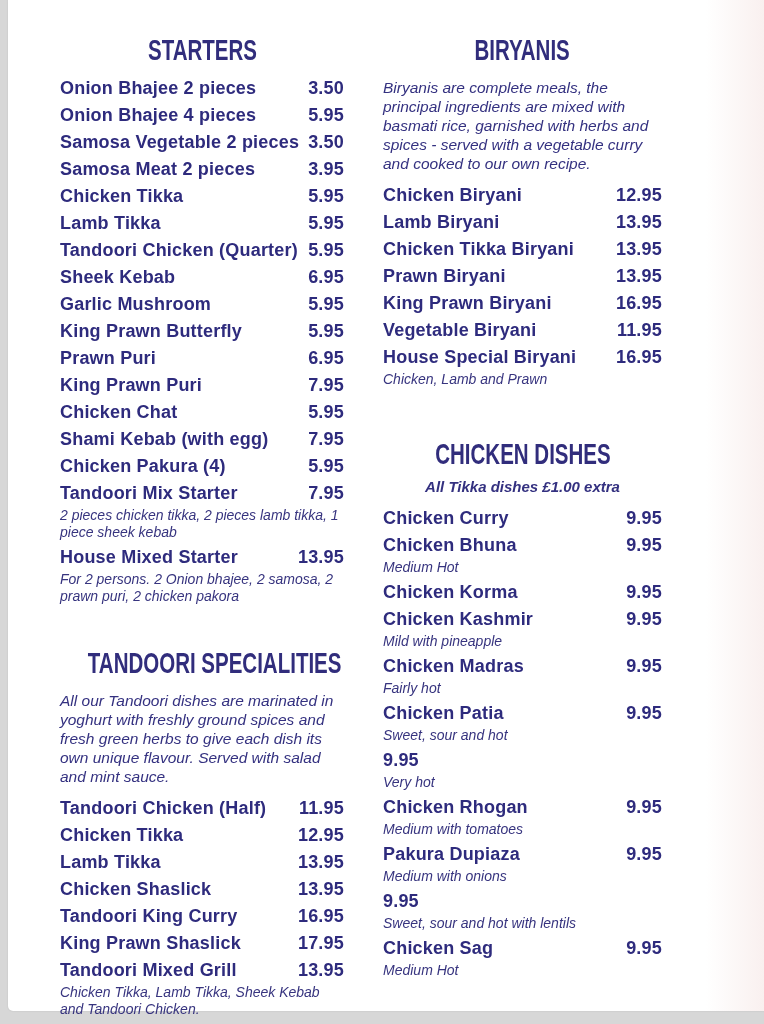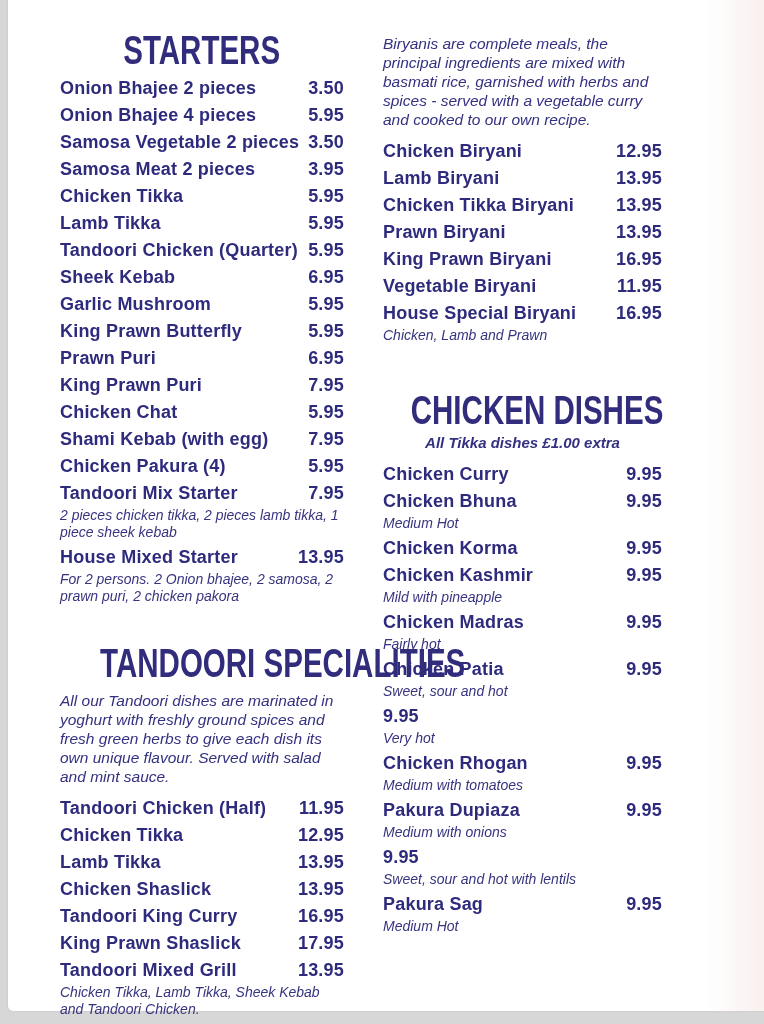--- a/index.html
+++ b/index.html
@@ -21,21 +21,21 @@
     pointer-events:none;
   }
   .col{position:absolute;top:34px;color:#2e2b7d;}
   .col-left{left:52px;width:284px;}
   .col-right{left:375px;width:279px;}
   .menu-section{margin:0;}
   .menu-section + .menu-section{margin-top:42px;}
   .sec-chicken-dishes{margin-top:50px !important;}
   .section-title{
     margin:0 0 12px;text-align:center;
-    font-size:36px;font-weight:800;line-height:32px;
+    font-size:25px;font-weight:800;line-height:32px;
     color:#312d7c;white-space:nowrap;
   }
   .section-title .squeeze{
     display:inline-block;
     transform:scale(0.82,1.15);
     transform-origin:center center;
     letter-spacing:0px;
   }
   .section-intro{
     margin:0 0 12px;text-align:left;
@@ -168,20 +168,21 @@
   </div>
         <div class="item-row">
     <span class="item-name">Tandoori Mixed Grill</span>
     <span class="item-price">13.95</span>
   </div>
         <div class="item-note">Chicken Tikka, Lamb Tikka, Sheek Kebab and Tandoori Chicken.</div>
       </section>
     </div>
   <div class="col col-right" id="col-1">
       <section class="menu-section sec-biryanis">
+    <h2 class="section-title"><span class="squeeze">BIRYANIS</span></h2>
   <p class="section-intro">Biryanis are complete meals, the principal ingredients are mixed with basmati rice, garnished with herbs and spices - served with a vegetable curry and cooked to our own recipe.</p>
         <div class="item-row">
     <span class="item-name">Chicken Biryani</span>
     <span class="item-price">12.95</span>
   </div>
         <div class="item-row">
     <span class="item-name">Lamb Biryani</span>
     <span class="item-price">13.95</span>
   </div>
         <div class="item-row">
@@ -249,19 +250,19 @@
         <div class="item-row">
     <span class="item-name">Pakura Dupiaza</span>
     <span class="item-price">9.95</span>
   </div>
         <div class="item-note">Medium with onions</div>
         <div class="item-row">
     <span class="item-price">9.95</span>
   </div>
         <div class="item-note">Sweet, sour and hot with lentils</div>
         <div class="item-row">
-    <span class="item-name">Pakura Sag</span>
+    <span class="item-name">Chicken Sag</span>
     <span class="item-price">9.95</span>
   </div>
         <div class="item-note">Medium Hot</div>
       </section>
     </div>
 </div>
 
 </body></html>

